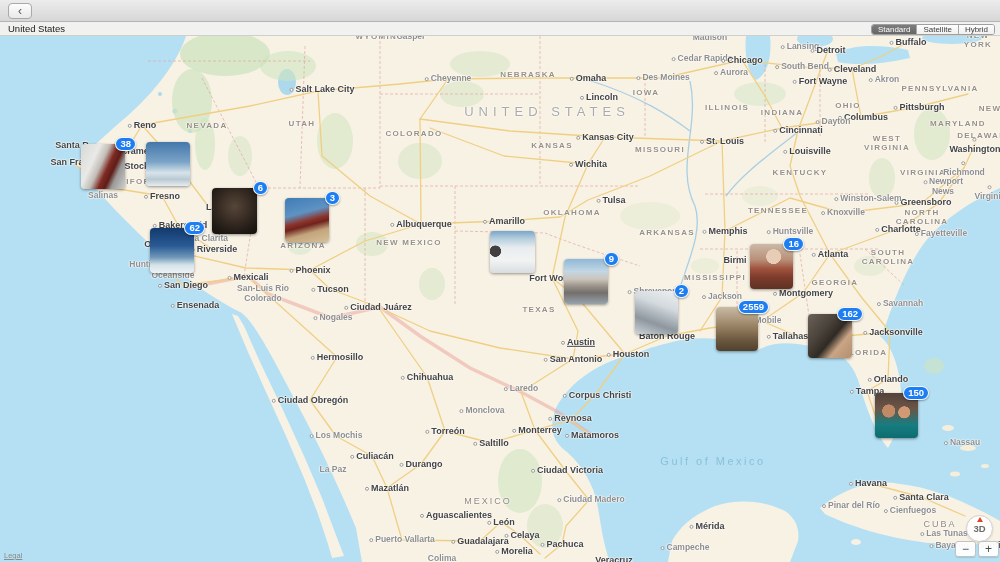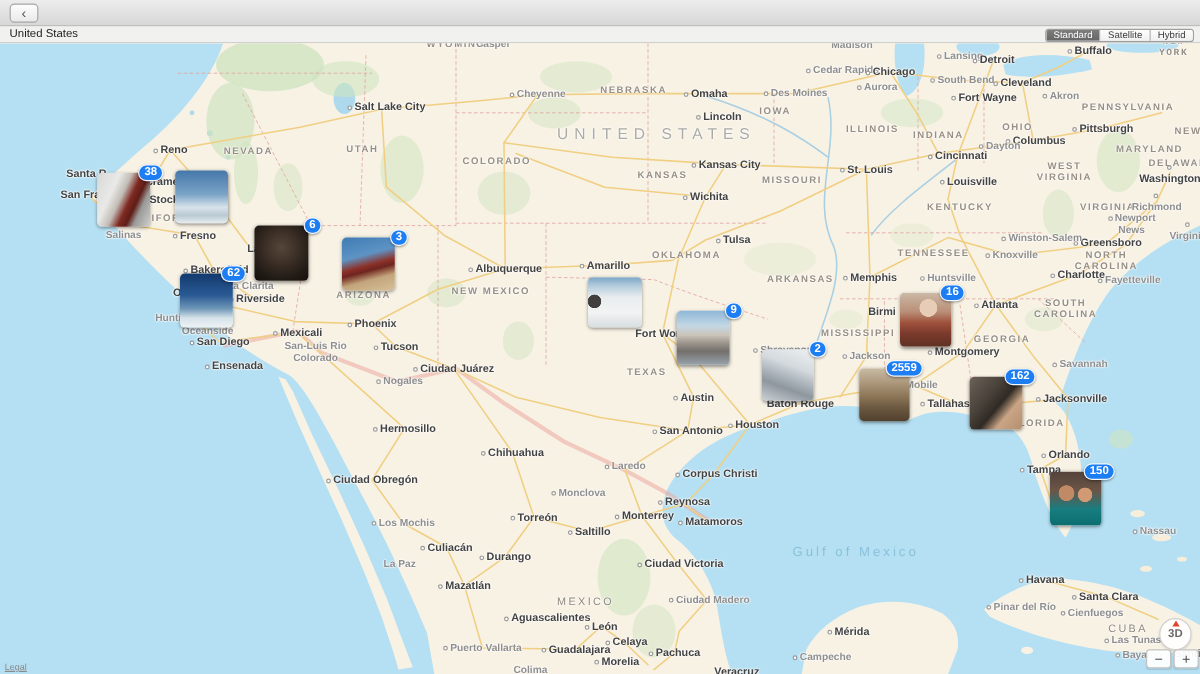--- a/index.html
+++ b/index.html
@@ -215,21 +215,21 @@
         <div class="lbl k-state" style="left: 302px; top: 88px;">UTAH</div>
         <div class="lbl k-state" style="left: 414px; top: 98px;">COLORADO</div>
         <div class="lbl k-state" style="left: 528px; top: 39px;">NEBRASKA</div>
         <div class="lbl k-state" style="left: 646px; top: 25px; margin-top: 32px;">IOWA</div>
         <div class="lbl k-state" style="left: 552px; top: 110px;">KANSAS</div>
         <div class="lbl k-state" style="left: 660px; top: 114px;">MISSOURI</div>
         <div class="lbl k-state" style="left: 727px; top: 72px;">ILLINOIS</div>
         <div class="lbl k-state" style="left: 782px; top: 77px;">INDIANA</div>
         <div class="lbl k-state" style="left: 848px; top: 70px;">OHIO</div>
         <div class="lbl k-state" style="left: 940px; top: 53px;">PENNSYLVANIA</div>
-        <div class="lbl k-state" style="left: 978px; top: 4px; font-family: Liberation Mono, monospace;">NEW YORK</div>
+        <div class="lbl k-state" style="left: 978px; top: 4px;">NEW YORK</div>
         <div class="lbl k-state" style="left: 958px; top: 88px;">MARYLAND</div>
         <div class="lbl k-state" style="left: 985px; top: 100px;">DELAWARE</div>
         <div class="lbl k-state" style="left: 887px; top: 107px;">WEST
 VIRGINIA</div>
         <div class="lbl k-state" style="left: 923px; top: 137px;">VIRGINIA</div>
         <div class="lbl k-state" style="left: 800px; top: 137px; text-align: center;">KENTUCKY</div>
         <div class="lbl k-state" style="left: 778px; top: 175px;">TENNESSEE</div>
         <div class="lbl k-state" style="left: 922px; top: 181px;">NORTH
 CAROLINA</div>
         <div class="lbl k-state" style="left: 888px; top: 221px;">SOUTH
@@ -313,21 +313,21 @@
         <div class="lbl k-town" style="left: 653px; top: 256px;"><span class="dot"></span>Shreveport</div>
         <div class="lbl k-city" style="left: 667px; top: 300px;">Baton Rouge</div>
         <div class="lbl k-town" style="left: 768px; top: 285px;">Mobile</div>
         <div class="lbl k-city" style="left: 795px; top: 300px;"><span class="dot"></span>Tallahassee</div>
         <div class="lbl k-town" style="left: 900px; top: 268px;"><span class="dot"></span>Savannah</div>
         <div class="lbl k-city" style="left: 893px; top: 296px;"><span class="dot"></span>Jacksonville</div>
         <div class="lbl k-city" style="left: 888px; top: 343px;"><span class="dot"></span>Orlando</div>
         <div class="lbl k-city" style="left: 867px; top: 355px;"><span class="dot"></span>Tampa</div>
         <div class="lbl k-town" style="left: 962px; top: 407px;"><span class="dot"></span>Nassau</div>
         <div class="lbl k-city" style="left: 548px; top: 242px;">Fort Wor</div>
-        <div class="lbl k-city" style="left: 578px; top: 295px;"><span class="dot"></span>Austin</div>
+        <div class="lbl k-city" style="left: 578px; top: 306px; text-decoration: underline;"><span class="dot"></span>Austin</div>
         <div class="lbl k-city" style="left: 573px; top: 323px;"><span class="dot"></span>San Antonio</div>
         <div class="lbl k-city" style="left: 628px; top: 318px;"><span class="dot"></span>Houston</div>
         <div class="lbl k-city" style="left: 597px; top: 359px;"><span class="dot"></span>Corpus Christi</div>
         <div class="lbl k-town" style="left: 521px; top: 353px;"><span class="dot"></span>Laredo</div>
         <div class="lbl k-city" style="left: 537px; top: 394px;"><span class="dot"></span>Monterrey</div>
         <div class="lbl k-city" style="left: 570px; top: 382px;"><span class="dot"></span>Reynosa</div>
         <div class="lbl k-city" style="left: 592px; top: 399px;"><span class="dot"></span>Matamoros</div>
         <div class="lbl k-town" style="left: 482px; top: 375px;"><span class="dot"></span>Monclova</div>
         <div class="lbl k-city" style="left: 491px; top: 407px;"><span class="dot"></span>Saltillo</div>
         <div class="lbl k-city" style="left: 445px; top: 395px;"><span class="dot"></span>Torreón</div>

